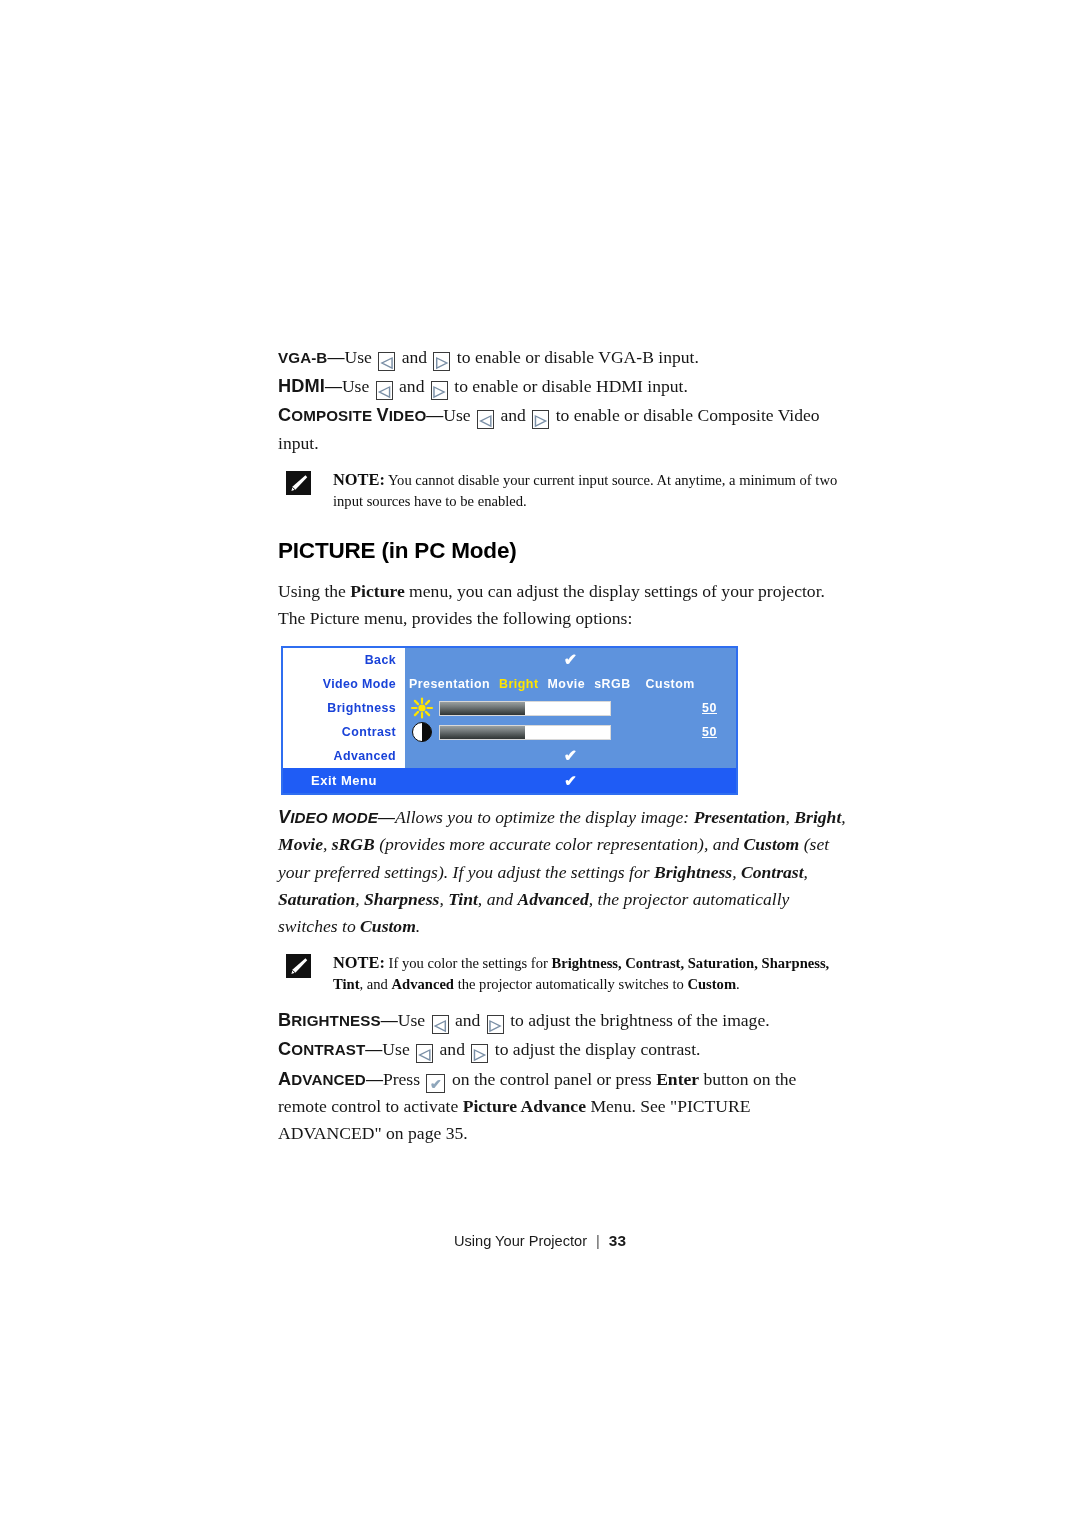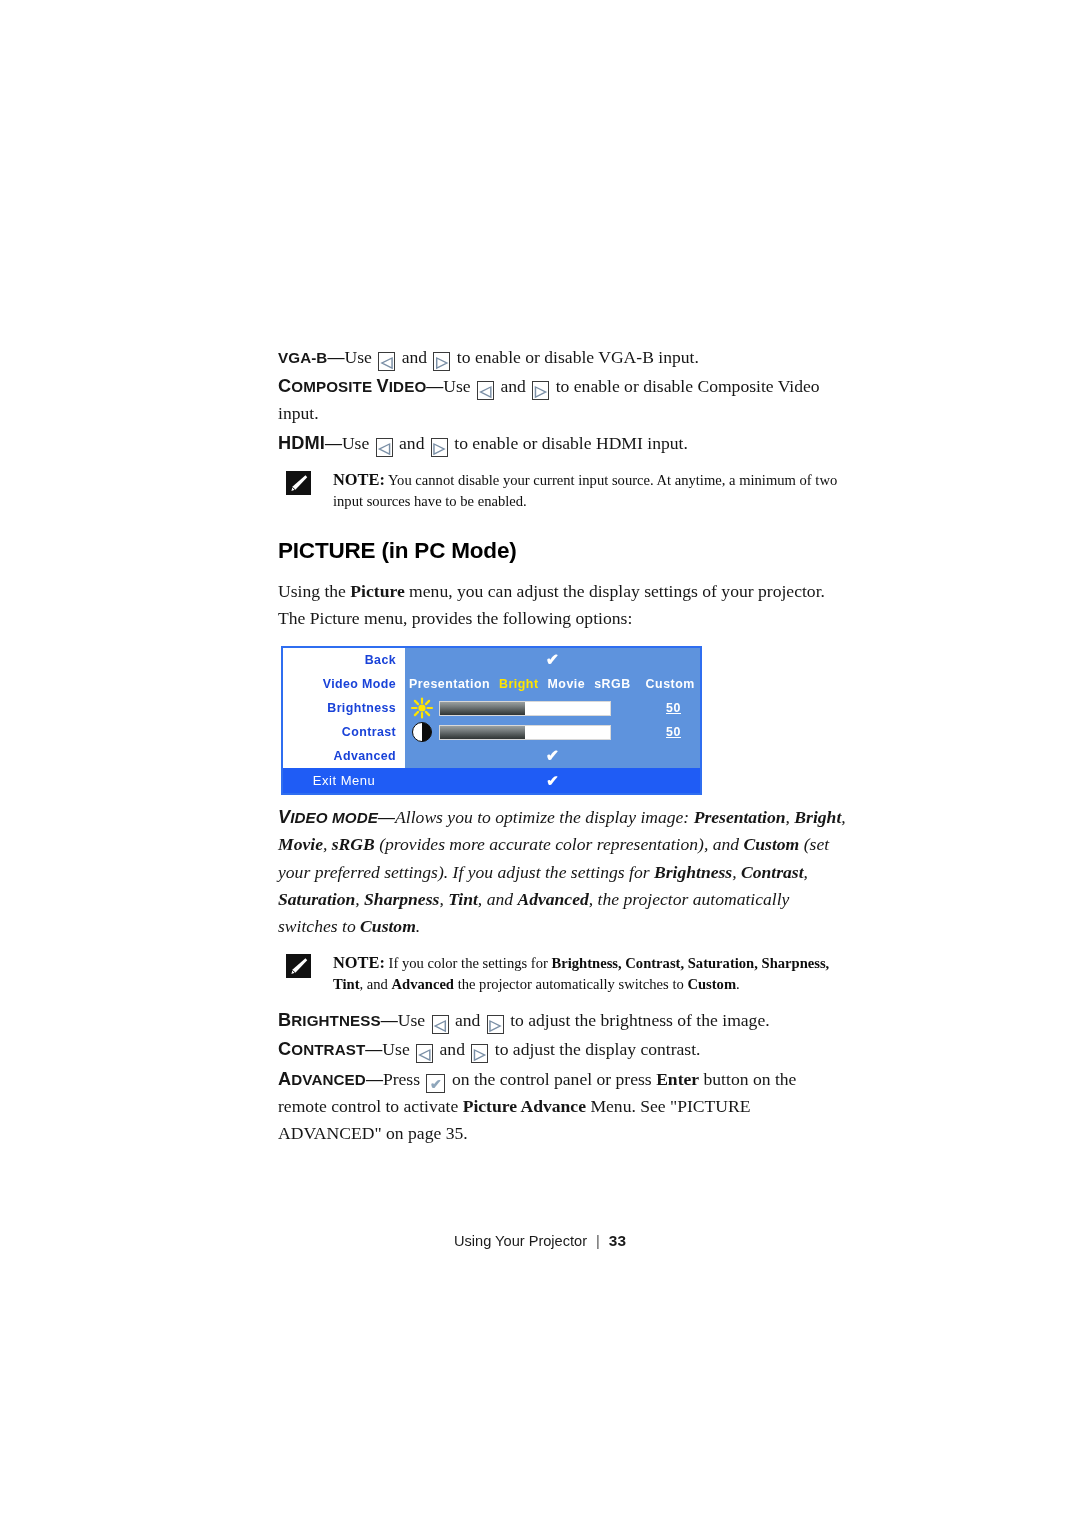--- a/index.html
+++ b/index.html
@@ -112,21 +112,21 @@
     font-family: "Liberation Sans", sans-serif;
     font-weight: bold;
     font-size: 22.5px;
     letter-spacing: -0.2px;
     margin: 26px 0 14px 0;
     color: #000;
   }
 
   
   .osd {
-    width: 421px;
+    width: 457px;
     margin: 14px 0 0 3px;
     border: 2px solid #2f6ef0;
     box-sizing: border-box;
     background: #5e93dd;
     font-family: "Liberation Sans", sans-serif;
     position: relative;
   }
   .osd-rows {
     display: block;
   }
@@ -224,21 +224,21 @@
   .osd-exit {
     display: flex;
     align-items: center;
     height: 25px;
     background: #1f5cf5;
   }
   .osd-exit-label {
     width: 122px;
     min-width: 122px;
     color: #ffffff;
-    font-weight: normal;
+    font-weight: bold;
     font-size: 13px;
     letter-spacing: 0.5px;
     text-align: center;
     line-height: 25px;
   }
   .osd-exit-val {
     flex: 1;
     text-align: center;
     color: #ffffff;
     font-size: 15px;
@@ -277,33 +277,33 @@
     <p class="para">
       <span class="term">VGA-B</span><span class="dash">—</span><span>Use</span>
       <span class="keybtn">◁</span>
       <span>and</span>
       <span class="keybtn">▷</span>
       <span>to enable or disable VGA-B input.</span>
     </p>
 
 
     <p class="para">
+      <span class="term"><span class="big">HDMI</span></span><span class="dash">—</span><span>Use</span>
+      <span class="keybtn">◁</span>
+      <span>and</span>
+      <span class="keybtn">▷</span>
+      <span>to enable or disable HDMI input.</span>
+    </p>
+
+    <p class="para">
       <span class="term"><span class="big">C</span><span>OMPOSITE</span> <span class="big">V</span><span>IDEO</span></span><span class="dash">—</span><span>Use</span>
       <span class="keybtn">◁</span>
       <span>and</span>
       <span class="keybtn">▷</span>
       <span>to enable or disable Composite Video input.</span>
-    </p>
-
-    <p class="para">
-      <span class="term"><span class="big">HDMI</span></span><span class="dash">—</span><span>Use</span>
-      <span class="keybtn">◁</span>
-      <span>and</span>
-      <span class="keybtn">▷</span>
-      <span>to enable or disable HDMI input.</span>
     </p>
 
     <div class="note">
       <span class="note-icon">
         <svg width="25" height="24" viewBox="0 0 25 24">
           <rect x="0" y="0" width="25" height="24" fill="#111111"></rect>
           <path d="M19.5 4.2 L21.2 6.2 L9.6 18.6 L5.4 19.9 L6.6 15.6 Z" fill="#ffffff"></path>
           <path d="M6.3 16.2 L9.2 18.9" stroke="#111111" stroke-width="1"></path>
         </svg>
       </span>

